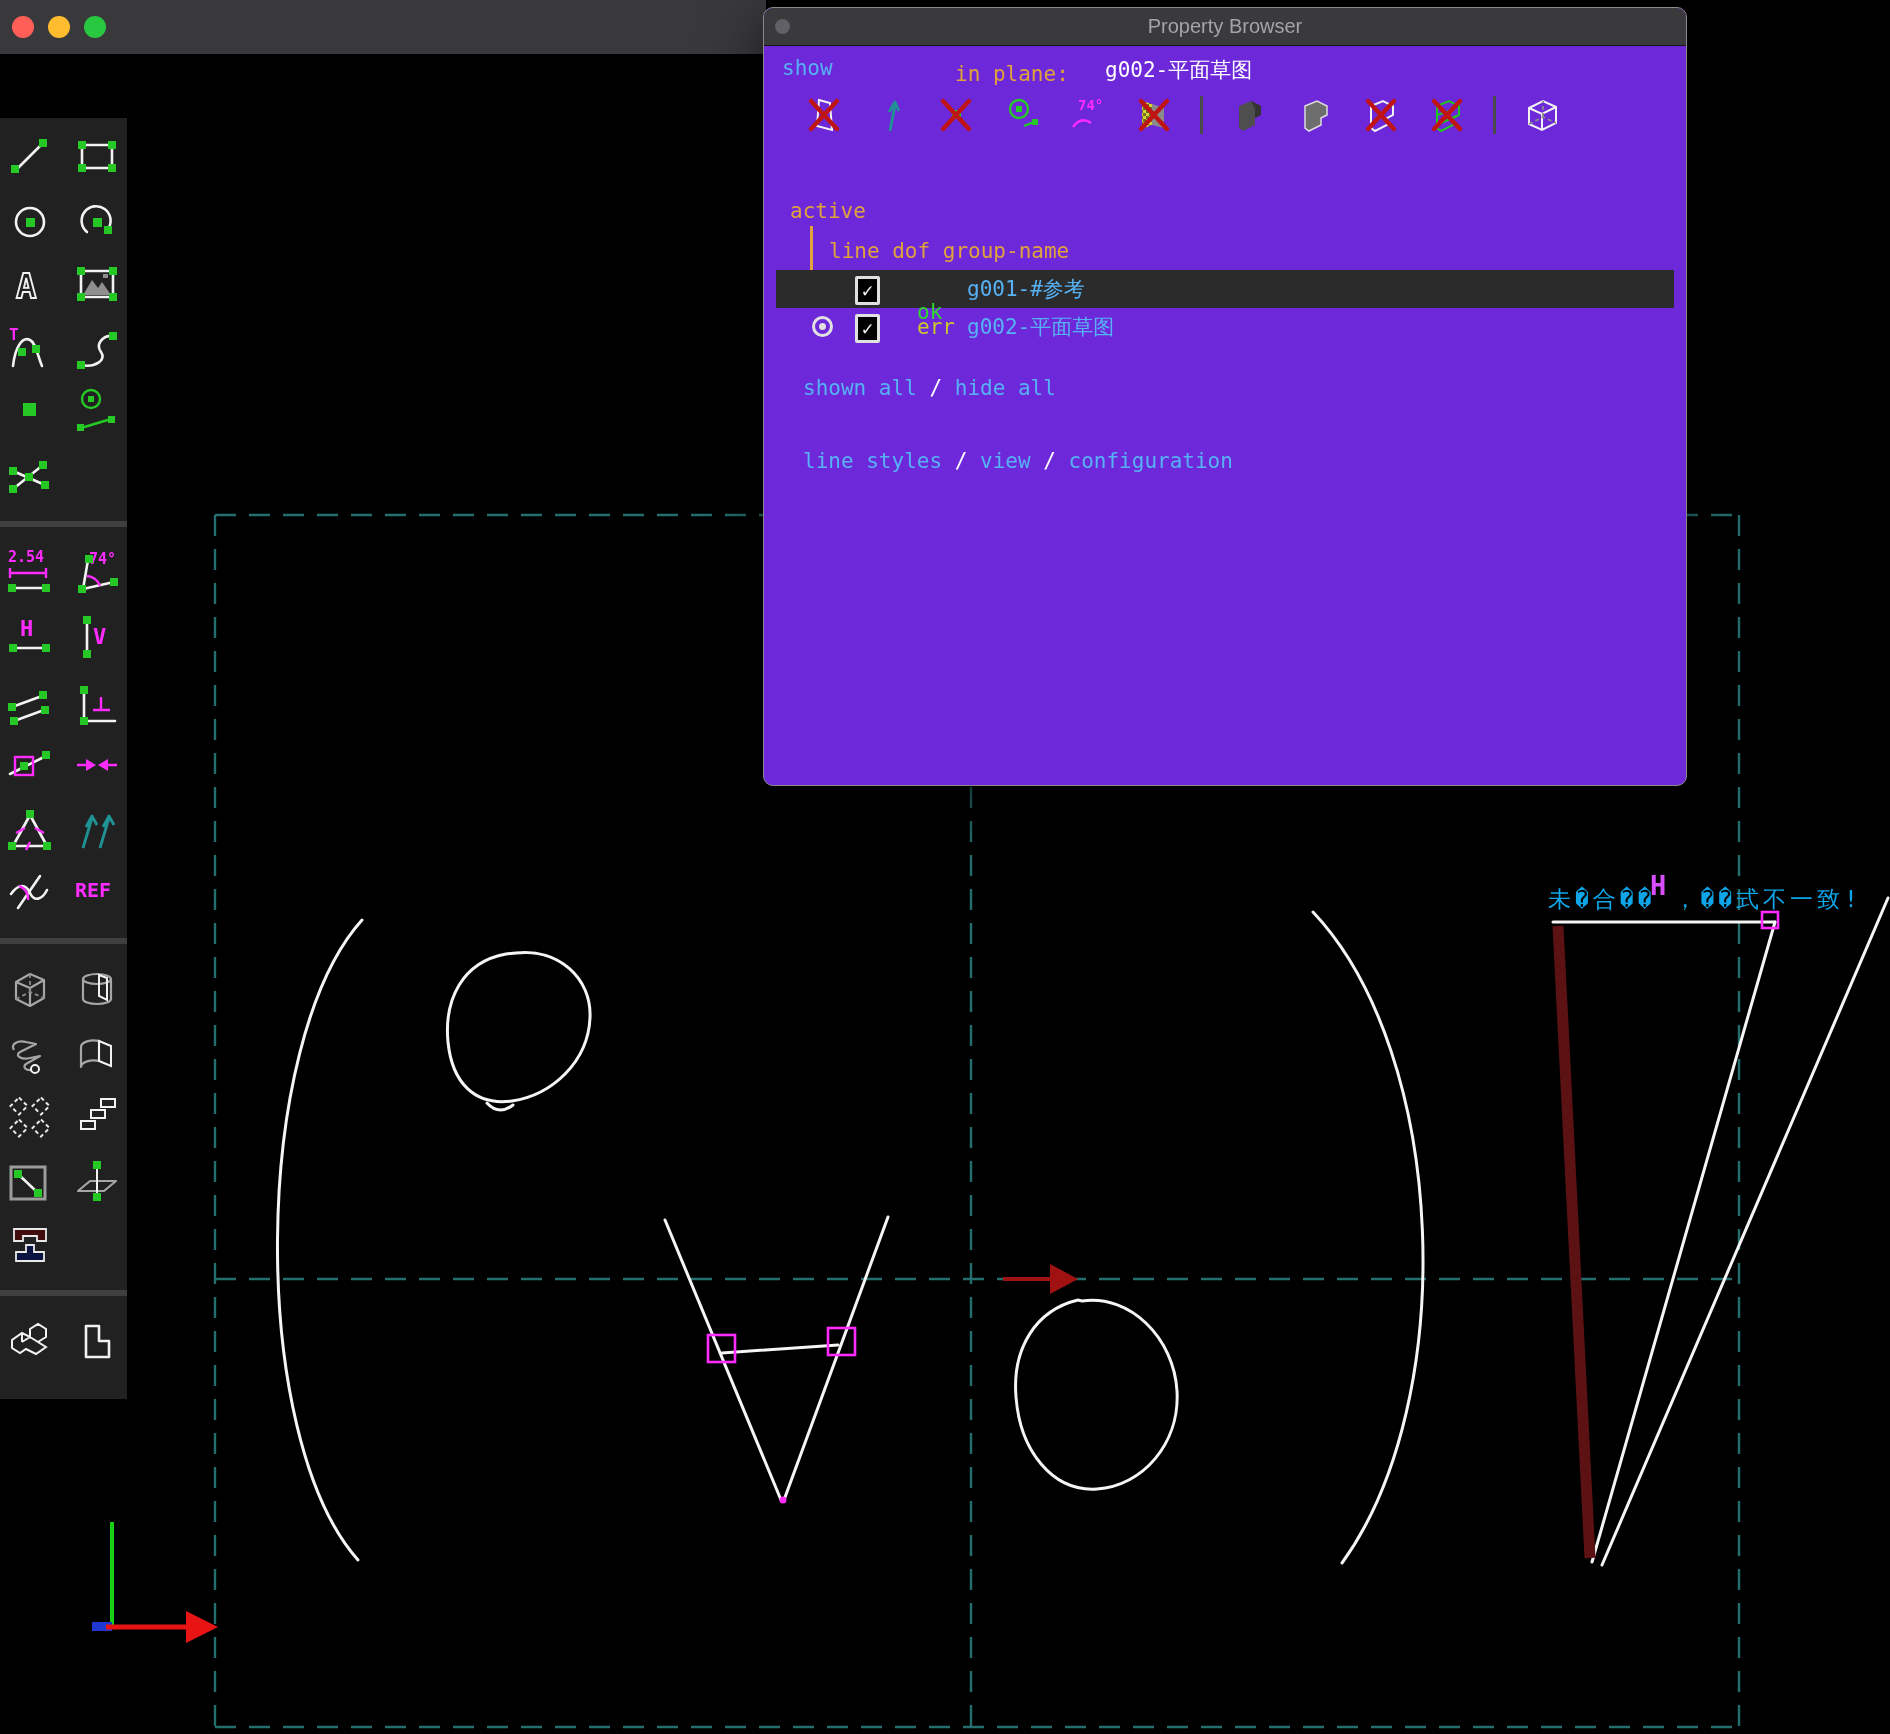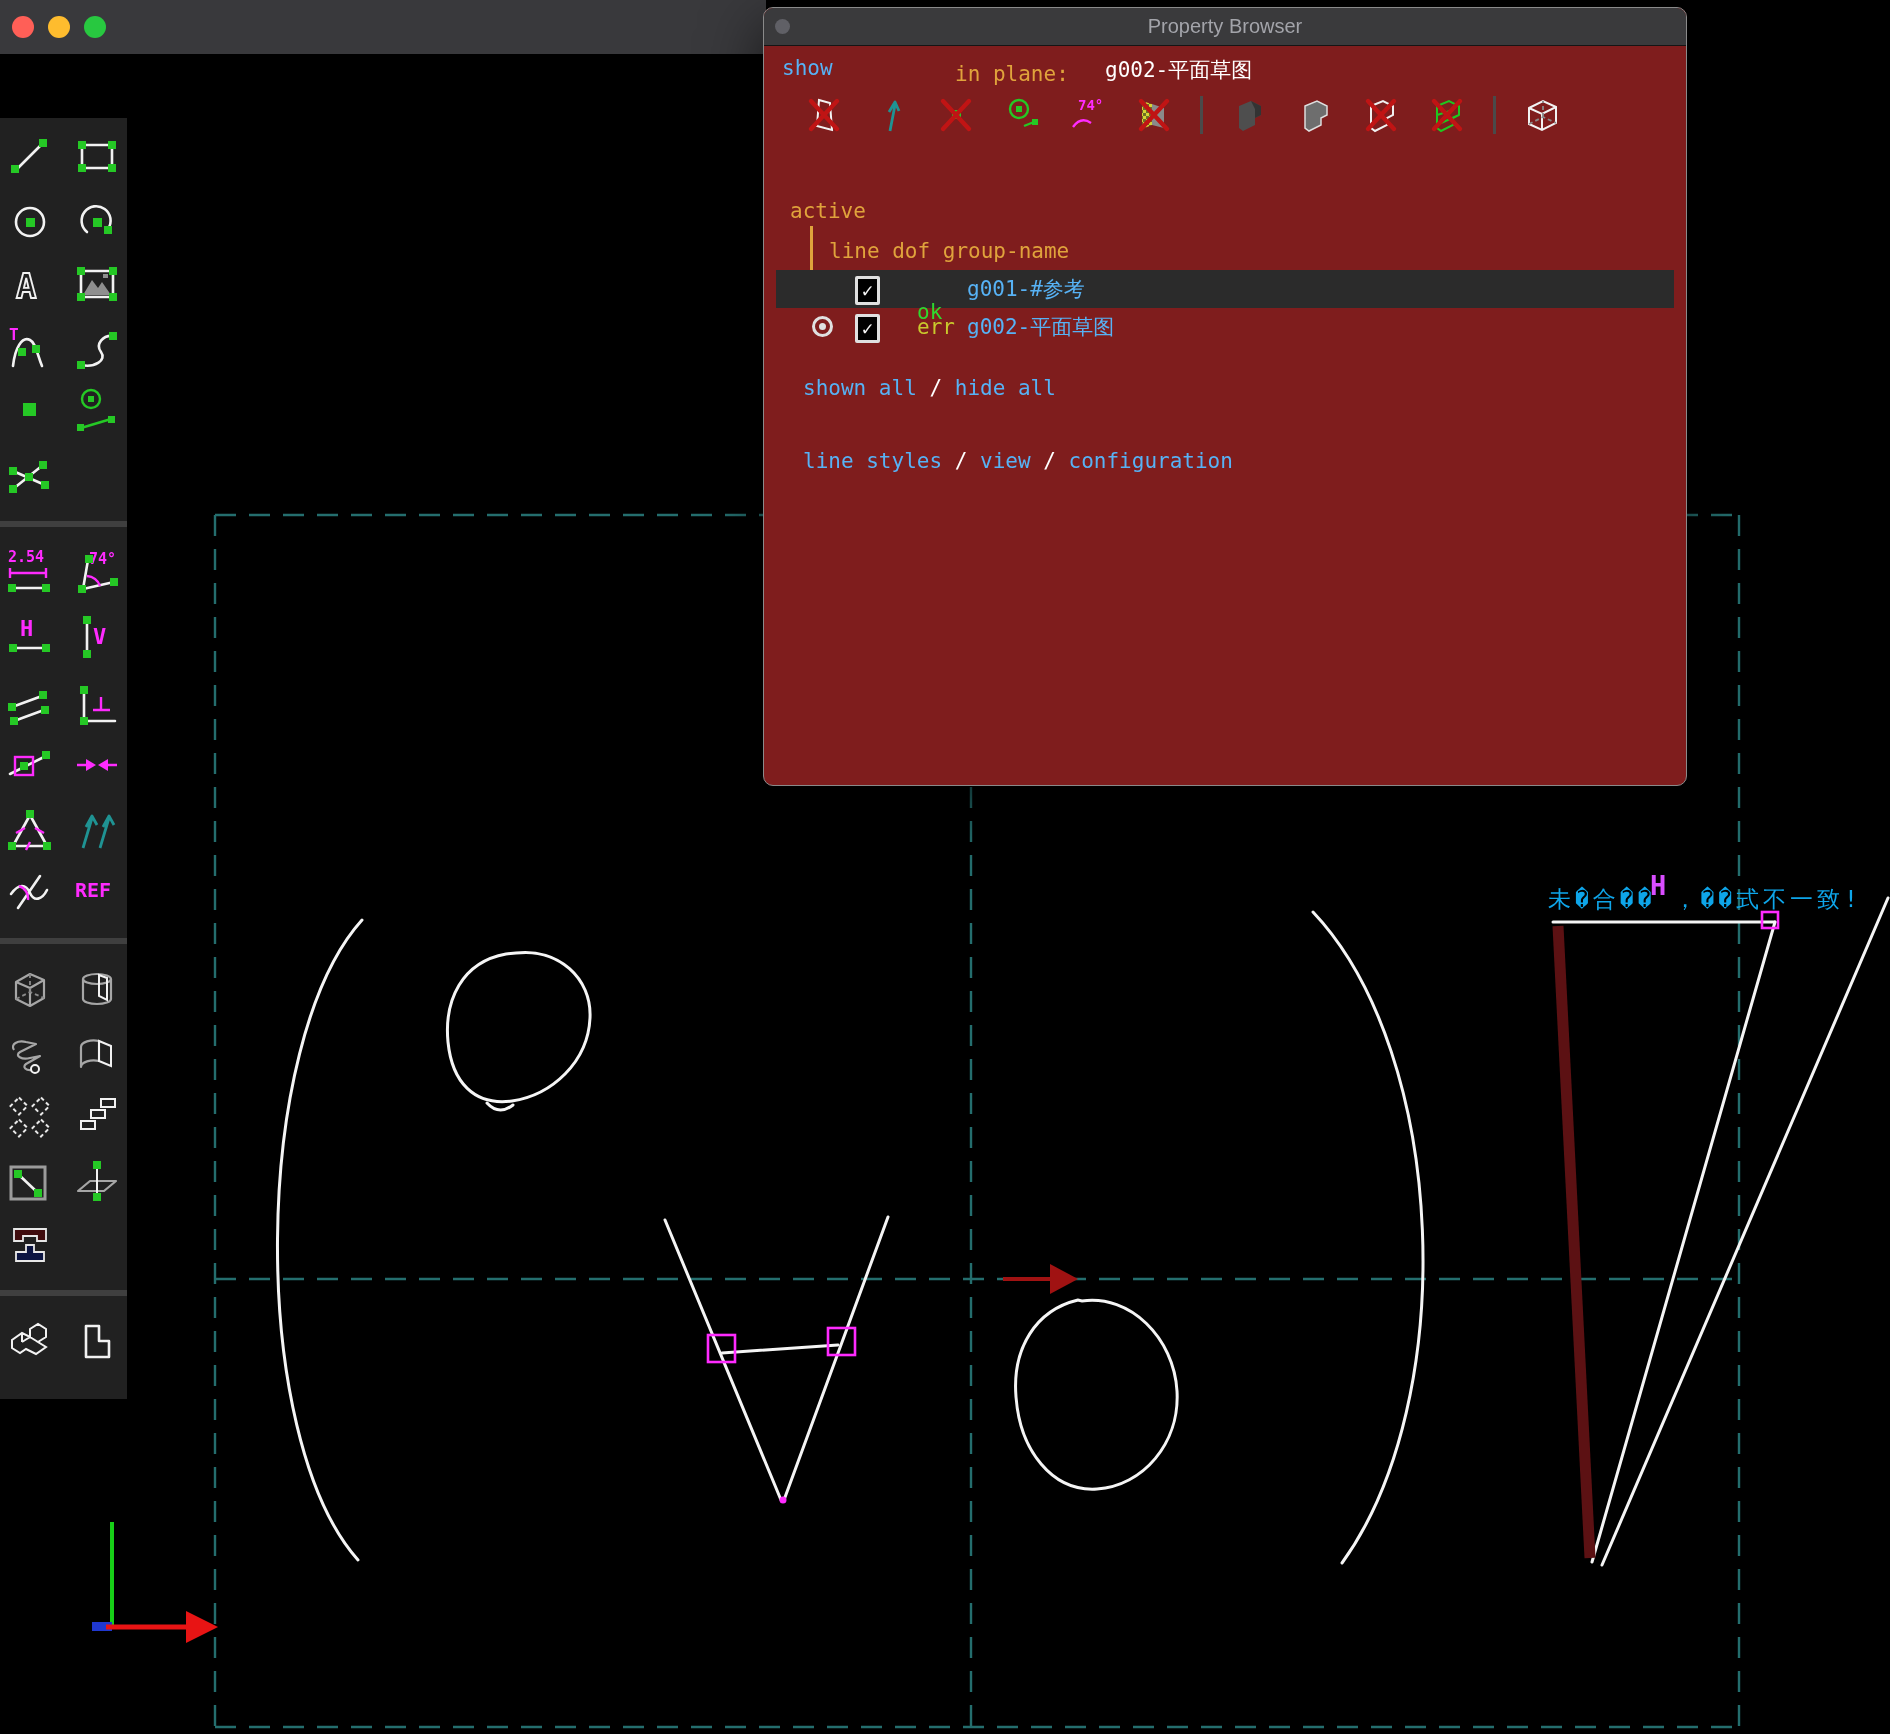--- a/index.html
+++ b/index.html
@@ -35,21 +35,21 @@
   .mg{stroke:#ff2bff;stroke-width:2.4;fill:none;}
   .mf{fill:#ff2bff;font-family:"DejaVu Sans Mono",monospace;font-weight:bold;}
   .ty{stroke:#1f9393;stroke-width:2.8;fill:none;stroke-linejoin:round;}
   .gy{stroke:#a6a6a6;stroke-width:2.2;fill:none;stroke-linejoin:round;}
   .dsh{stroke:#8a8a8a;stroke-width:1.8;fill:none;stroke-dasharray:4 3;}
   .wd{stroke:#e8e8e8;stroke-width:2;fill:none;stroke-dasharray:4 3;}
   .rx{stroke:#c01414;stroke-width:4.4;fill:none;stroke-linecap:round;}
   .at{fill:none;stroke:#f2f2f2;stroke-width:1.8;font-family:"DejaVu Sans Mono",monospace;font-weight:bold;}
 
   
-  .pb{position:absolute;left:763px;top:7px;width:922px;height:777px;background:#7f1d1d;
+  .pb{position:absolute;left:763px;top:7px;width:922px;height:777px;background:#6d28d9;
       border:1px solid #8a8a8a;border-radius:10px;overflow:hidden;z-index:10;
       box-shadow:0 20px 60px rgba(0,0,0,.65);}
   .pb-title{height:37px;background:#3a3a3c;display:flex;align-items:center;justify-content:center;
             color:#a3a4aa;font-family:"Liberation Sans",sans-serif;font-size:20px;
             position:relative;border-bottom:1px solid #151515;}
   .pb-dot{position:absolute;left:11px;top:11px;width:15px;height:15px;border-radius:50%;background:#606066;}
   .pb-body{position:absolute;left:0;right:0;top:38px;bottom:0;font-size:21px;color:#fff;}
   .abs{position:absolute;white-space:nowrap;}
   .c-link{color:#57b2f5;}
   .c-orange{color:#e0a33c;}

